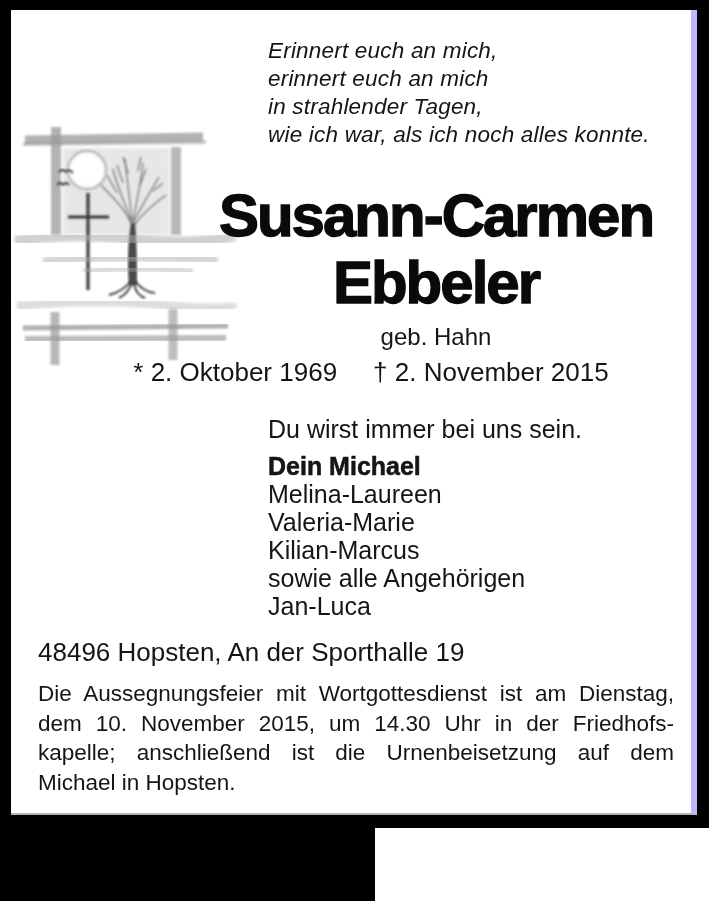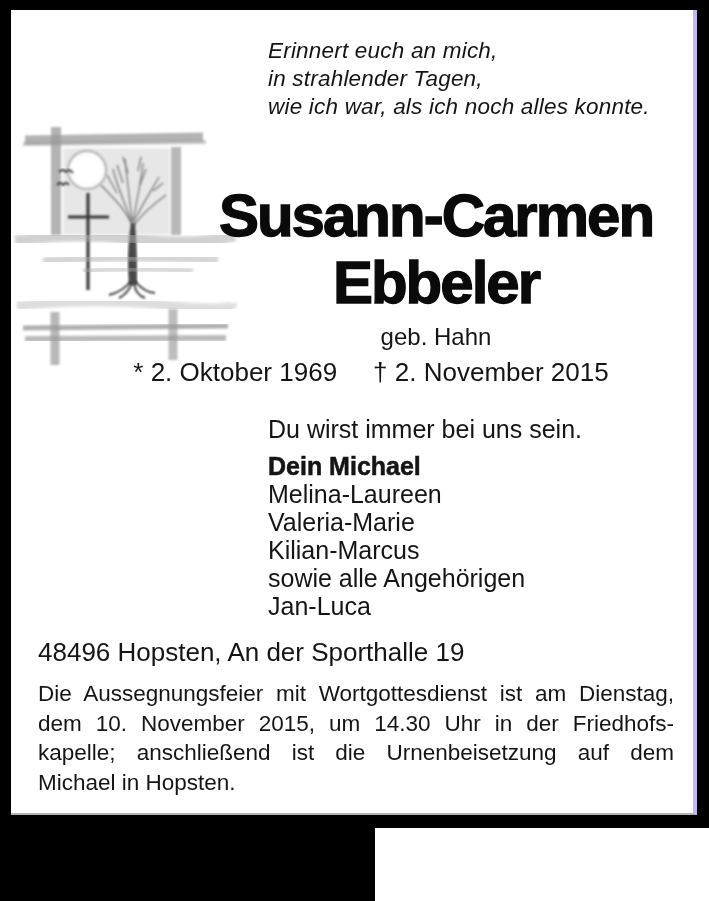--- a/index.html
+++ b/index.html
@@ -5,21 +5,21 @@
   html,body{margin:0;padding:0;}
   body{
     width:709px;height:901px;position:relative;
     background:#000;overflow:hidden;
     font-family:"Liberation Sans", sans-serif;
     color:#111;
   }
   .card{
     position:absolute;left:11px;top:10px;width:686px;height:805px;
     background:#fff;
-    border-right:4px solid #c4b5fd;
+    border-right:6px solid #c4b5fd;
     border-bottom:2px solid #b3b3b3;
     box-sizing:border-box;
   }
   .cutout{
     position:absolute;left:375px;top:828px;right:0;bottom:0;
     background:#fff;
   }
   .poem{
     position:absolute;left:257px;top:27px;
     font-style:italic;font-size:22.5px;line-height:28px;
@@ -138,20 +138,21 @@
       </g>
       <g stroke="#9a9a9a" filter="url(#soft)">
         <path d="M42,199 L42,252" stroke-width="9" opacity=".7"></path>
         <path d="M160,196 L160,247" stroke-width="9" opacity=".65"></path>
       </g>
     </g>
   </svg>
 
   <div class="poem">
     <div>Erinnert euch an mich,</div>
+    <div>erinnert euch an mich</div>
     <div>in strahlender Tagen,</div>
     <div>wie ich war, als ich noch alles konnte.</div>
   </div>
 
   <div class="name-block">
     <div class="name-line">Susann-Carmen</div>
     <div class="name-line">Ebbeler</div>
   </div>
 
   <div class="maiden">geb. Hahn</div>

